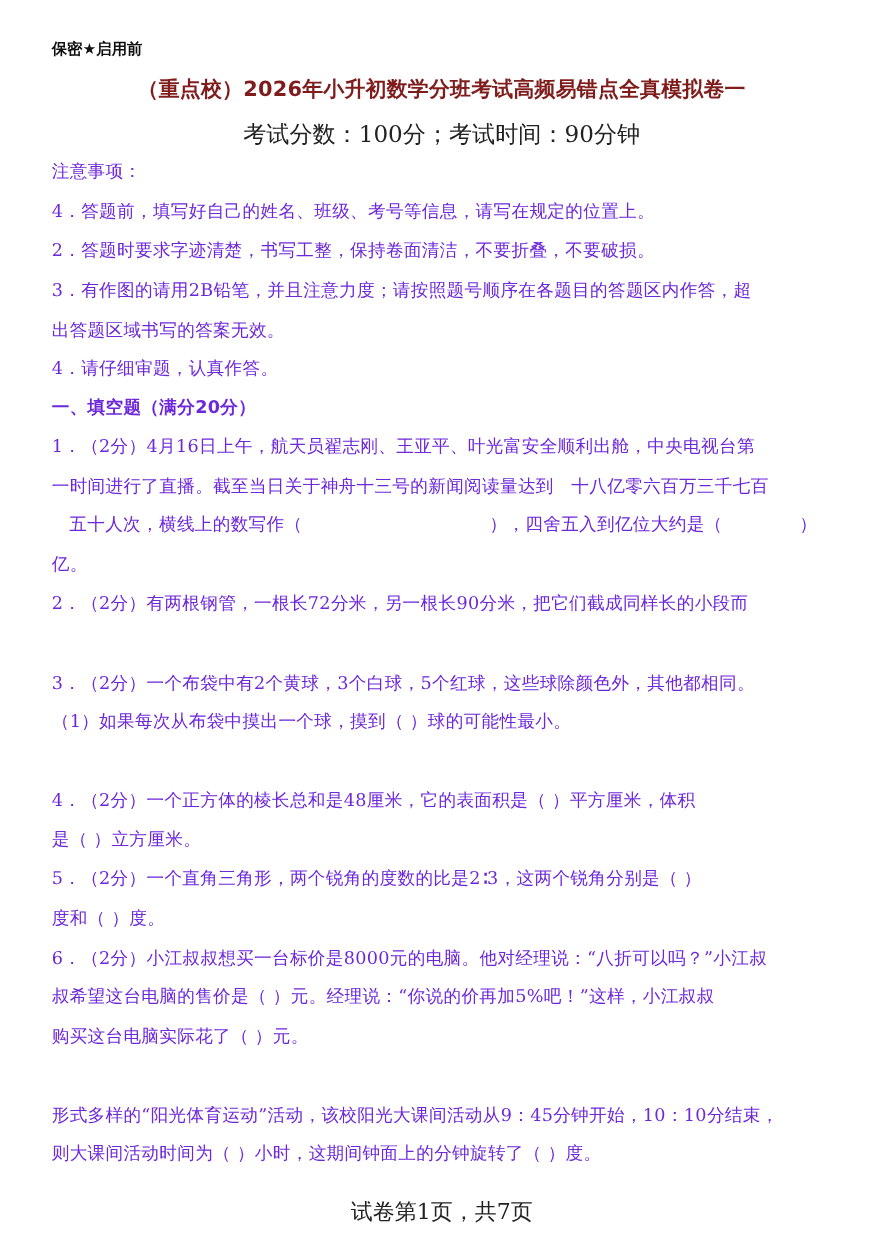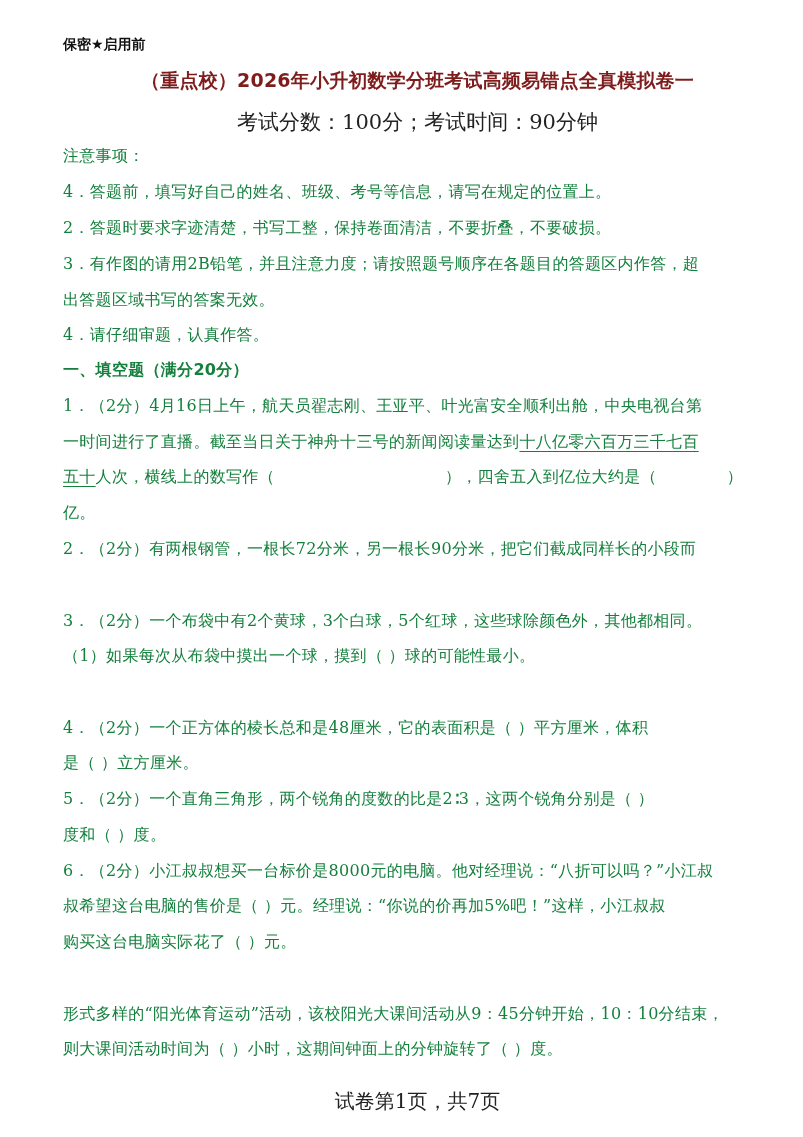--- a/index.html
+++ b/index.html
@@ -1,41 +1,41 @@
 <!DOCTYPE html>
 <html><head>
   <meta charset="utf-8">
   <style>
     html, body { margin: 0; padding: 0; background: #ffffff; }
     body {
       width: 803px; height: 1137px; position: relative; overflow: hidden;
       font-family: "DejaVu Serif", "Liberation Serif", serif;
       color: #1a1a1a;
     }
-    .page { position: absolute; left: 16px; top: 0; width: 673px; height: 1137px; }
+    .page { position: absolute; left: 0; top: 0; width: 673px; height: 1137px; }
     .secret {
       position: absolute; left: 47px; top: 36px;
       font-family: "DejaVu Sans", "Liberation Sans", sans-serif;
       font-size: 14px; font-weight: bold; color: #111;
     }
     .title {
       position: absolute; left: 0; top: 68px; width: 803px; text-align: center;
       font-family: "DejaVu Sans", "Liberation Sans", sans-serif;
       font-size: 19px; font-weight: bold; color: #7f1d1d; letter-spacing: 0.2px;
     }
     .subtitle {
       position: absolute; left: 0; top: 108px; width: 803px; text-align: center;
       font-size: 21px; color: #222;
     }
     .line {
-      position: absolute; left: 47px; font-size: 16px; color: #15803d;
+      position: absolute; left: 47px; font-size: 16px; color: #6d28d9;
       white-space: nowrap; letter-spacing: 0.3px;
     }
     .bold { font-weight: bold; font-family: "DejaVu Sans", "Liberation Sans", sans-serif; }
-    .ul { text-decoration: underline; text-underline-offset: 4px; }
+    .ul { text-underline-offset: 4px; padding-left: 16px; }
     .blank { display: inline-block; }
     .footer {
       position: absolute; left: 0; top: 1088px; width: 803px; text-align: center;
       font-size: 20px; color: #222;
     }
   </style>
 </head>
 <body>
 
 <div class="page">

